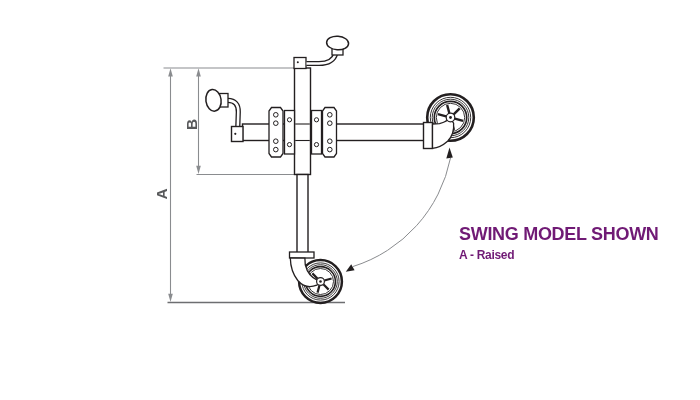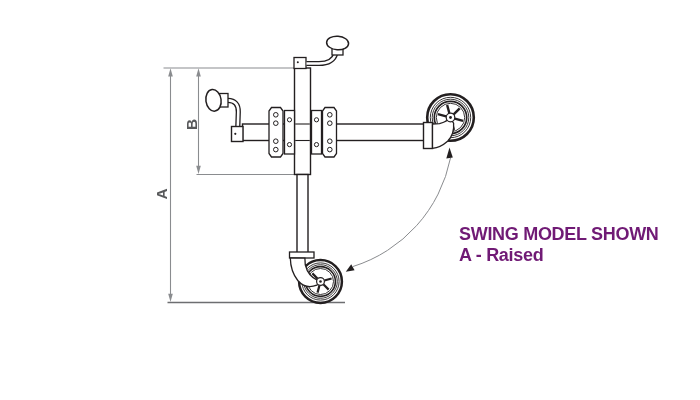--- a/index.html
+++ b/index.html
@@ -7,21 +7,21 @@
     position:relative;width:700px;height:400px;background:#ffffff;
     font-family:"Liberation Sans",sans-serif;overflow:hidden;
   }
   .canvas svg{position:absolute;left:0;top:0;}
   .legend{
     position:absolute;left:435px;top:224px;color:#701a75;
     letter-spacing:-0.3px;
     margin-left:24px;
   }
   .legend-title{font-size:18px;font-weight:700;line-height:21px;}
-  .legend-item{font-size:18px;font-weight:700;line-height:20.5px;}
+  .legend-item{font-size:12px;font-weight:700;line-height:20.5px;}
   .dim-label{font-weight:700;fill:#58595b;font-family:"Liberation Sans",sans-serif;}
 </style>
 </head>
 <body>
 
 <div class="canvas">
 
   <svg width="700" height="400" viewBox="0 0 700 400">
 
     <g stroke="#8a8c8f" stroke-width="1.1" fill="none">

